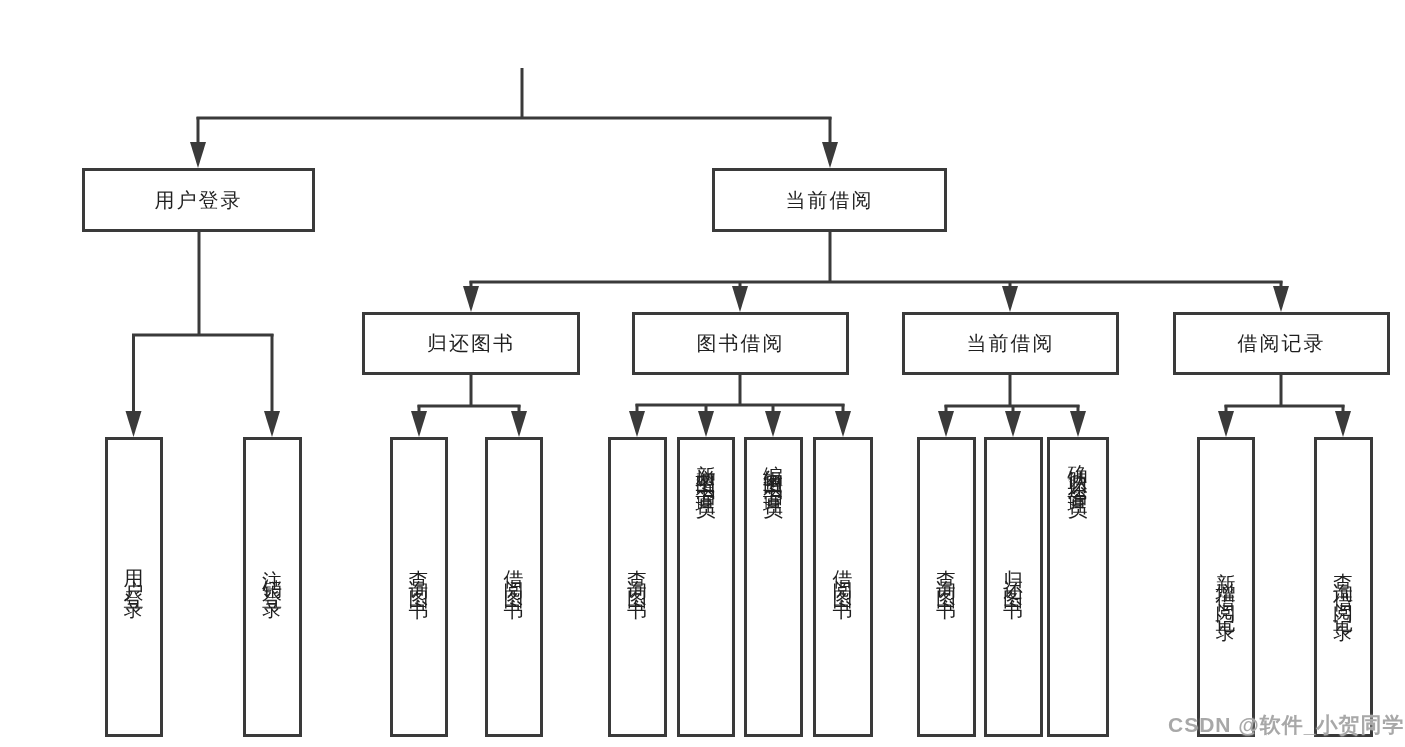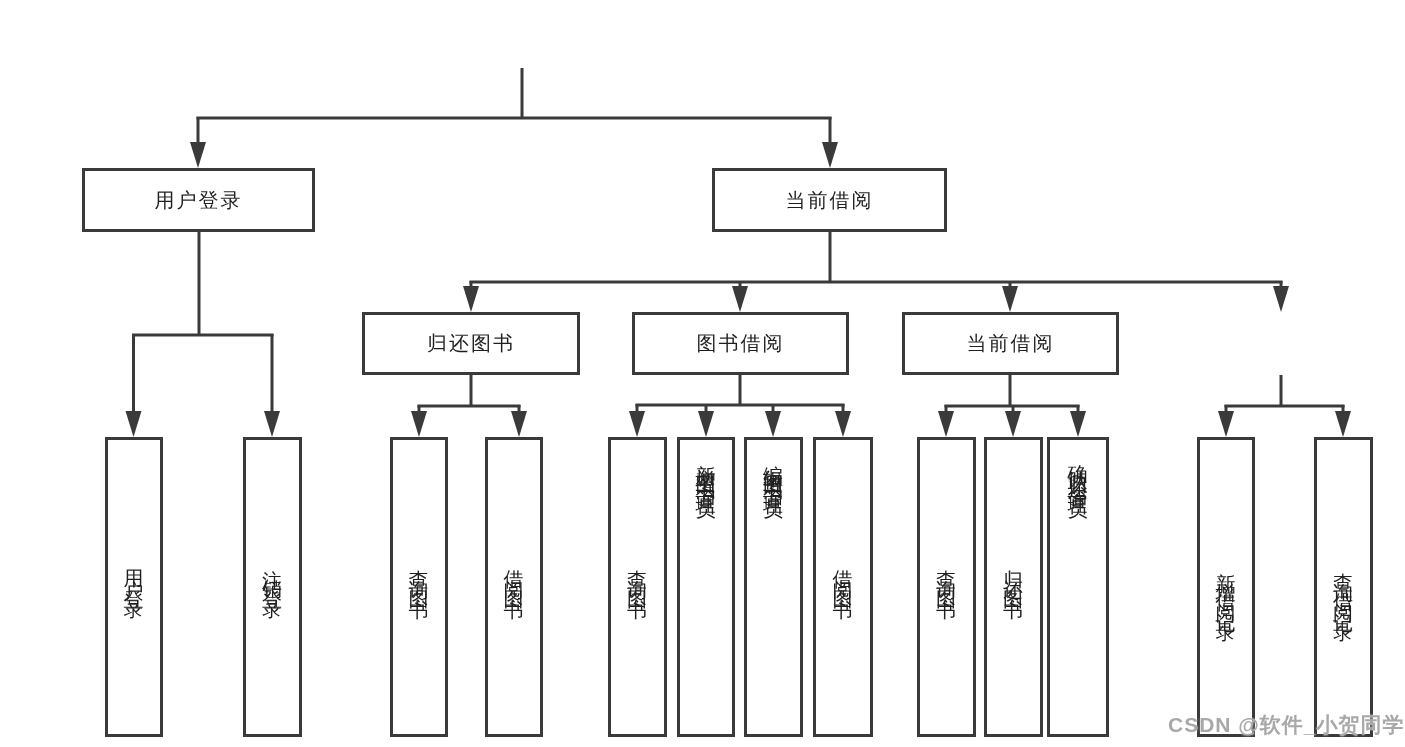--- a/index.html
+++ b/index.html
@@ -152,20 +152,21 @@
     </g>
   </svg>
 
 
   <div class="box" style="left:82px;top:168px;width:233px;height:64px;">用户登录</div>
   <div class="box" style="left:712px;top:168px;width:235px;height:64px;">当前借阅</div>
 
   <div class="box" style="left:362px;top:312px;width:218px;height:63px;">归还图书</div>
   <div class="box" style="left:632px;top:312px;width:217px;height:63px;">图书借阅</div>
   <div class="box" style="left:902px;top:312px;width:217px;height:63px;">当前借阅</div>
+  <div class="box" style="left:1173px;top:312px;width:217px;height:63px;">借阅记录</div>
 
   <div class="box vbox vshift" style="left:105px;top:437px;width:58px;height:300px;">用户登录</div>
   <div class="box vbox vshift" style="left:243px;top:437px;width:59px;height:300px;">注销登录</div>
 
   <div class="box vbox vshift" style="left:390px;top:437px;width:58px;height:300px;">查询图书</div>
   <div class="box vbox vshift" style="left:485px;top:437px;width:58px;height:300px;">借阅图书</div>
 
   <div class="box vbox vshift" style="left:608px;top:437px;width:59px;height:300px;">查询图书</div>
   <div class="box vbox vlong" style="left:677px;top:437px;width:58px;height:300px;">新增图书（管理员）</div>
   <div class="box vbox vlong" style="left:744px;top:437px;width:59px;height:300px;">编辑图书（管理员）</div>

